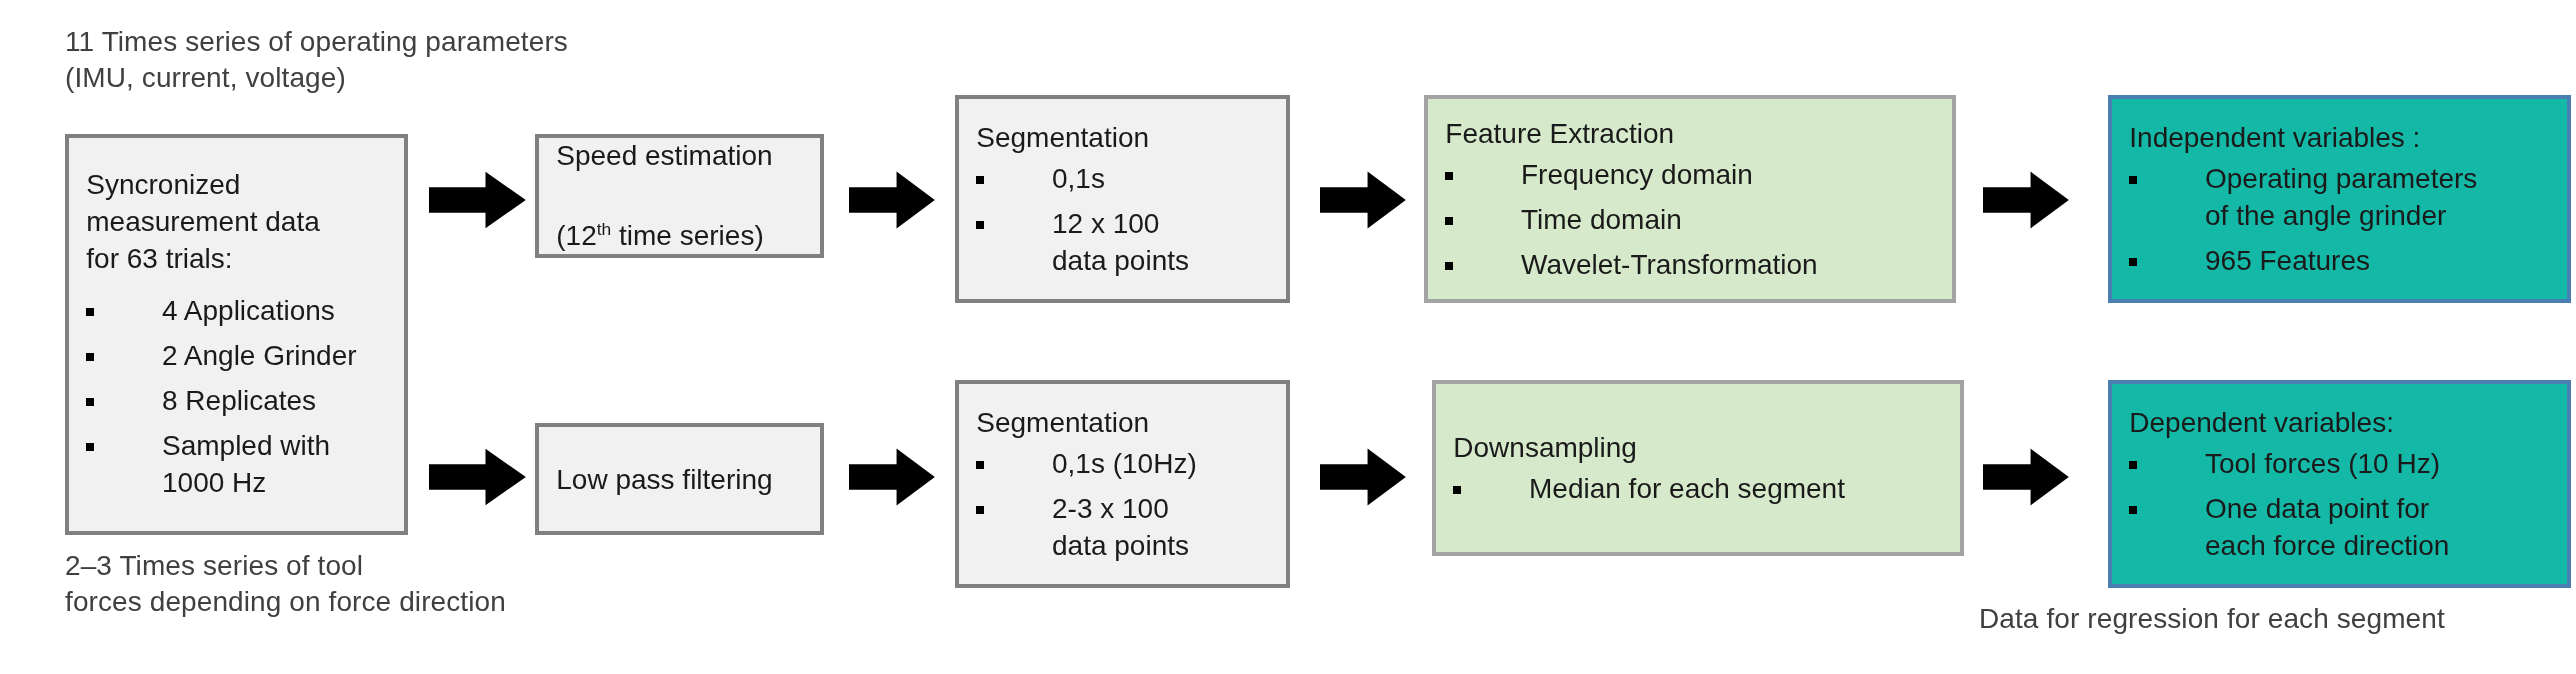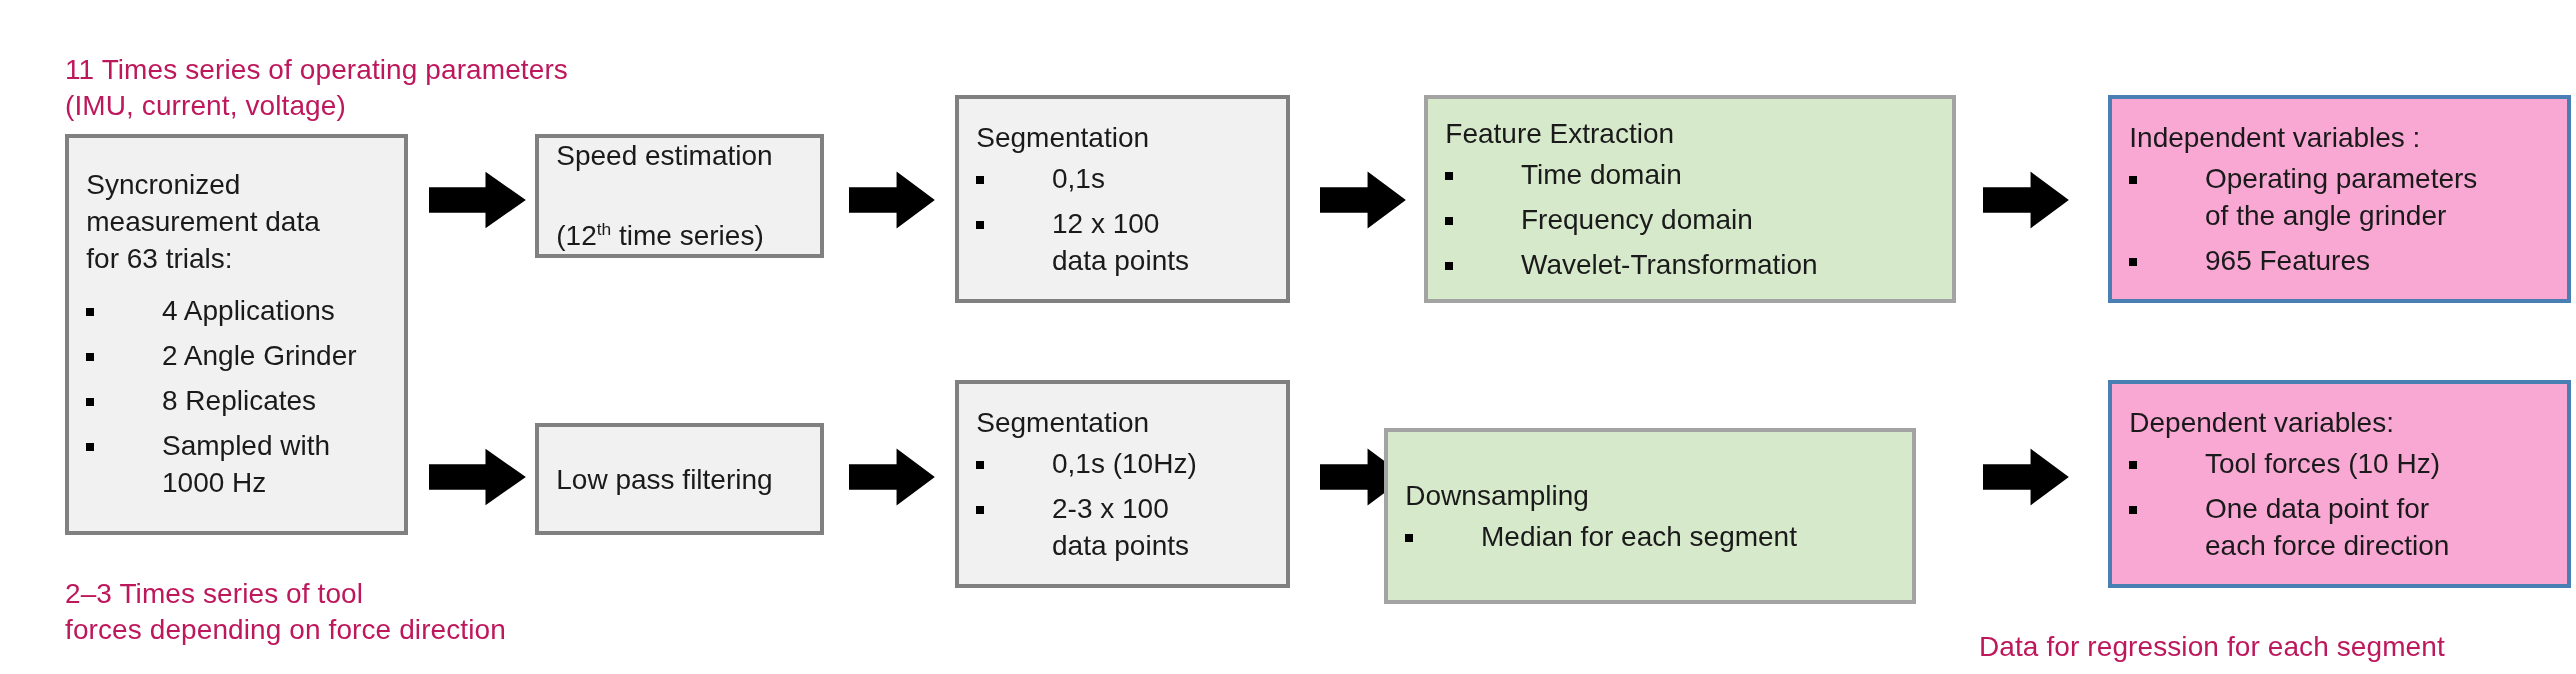--- a/index.html
+++ b/index.html
@@ -16,44 +16,43 @@
     width: 2576px;
     height: 674px;
     background: #ffffff;
     overflow: hidden;
   }
 
   .caption {
     position: absolute;
     font-size: 28px;
     line-height: 36px;
-    color: #be185d;
+    color: #404040;
     white-space: pre-line;
     letter-spacing: 0.1px;
-    margin-top: 28px;
   }
 
   
   .box {
     position: absolute;
     box-sizing: border-box;
     display: flex;
     flex-direction: column;
     justify-content: center;
   }
   .box.gray {
     background: #f1f1f1;
     border: 4px solid #808080;
   }
   .box.green {
     background: #d7e9cb;
     border: 4px solid #a3a3a3;
   }
   .box.blue {
-    background: #f9a8d4;
+    background: #14b8a6;
     border: 4px solid #4a7fb4;
   }
 
   .box-title {
     font-size: 28px;
     line-height: 37px;
     color: #1a1a1a;
     padding-left: 17.3px;
     padding-right: 9.3px;
     white-space: pre-line;
@@ -141,22 +140,22 @@
 
   <div class="arrow" style="left:1320px; top:168px;">
     <svg width="87" height="64" viewBox="0 0 150 110" aria-hidden="true">
       <path d="M0,33 L82,33 L82,6 L148,55 L82,104 L82,77 L0,77 Z" fill="#000000"></path>
     </svg>
   </div>
 
   <div class="box green" style="left:1424px; top:95px; width:532px; height:208px;">
     <div class="box-title">Feature Extraction</div>
     <ul class="bullets">
+      <li>Frequency domain</li>
       <li>Time domain</li>
-      <li>Frequency domain</li>
       <li>Wavelet-Transformation</li>
     </ul>
   </div>
 
   <div class="arrow" style="left:1983px; top:168px;">
     <svg width="87" height="64" viewBox="0 0 150 110" aria-hidden="true">
       <path d="M0,33 L82,33 L82,6 L148,55 L82,104 L82,77 L0,77 Z" fill="#000000"></path>
     </svg>
   </div>
 
@@ -193,21 +192,21 @@
 data points</li>
     </ul>
   </div>
 
   <div class="arrow" style="left:1320px; top:445px;">
     <svg width="87" height="64" viewBox="0 0 150 110" aria-hidden="true">
       <path d="M0,33 L82,33 L82,6 L148,55 L82,104 L82,77 L0,77 Z" fill="#000000"></path>
     </svg>
   </div>
 
-  <div class="box green" style="left:1384px; top:380px; width:532px; height:176px;margin-top:48px;">
+  <div class="box green" style="left:1432px; top:380px; width:532px; height:176px;">
     <div class="box-title">Downsampling</div>
     <ul class="bullets">
       <li>Median for each segment</li>
     </ul>
   </div>
 
   <div class="arrow" style="left:1983px; top:445px;">
     <svg width="87" height="64" viewBox="0 0 150 110" aria-hidden="true">
       <path d="M0,33 L82,33 L82,6 L148,55 L82,104 L82,77 L0,77 Z" fill="#000000"></path>
     </svg>

